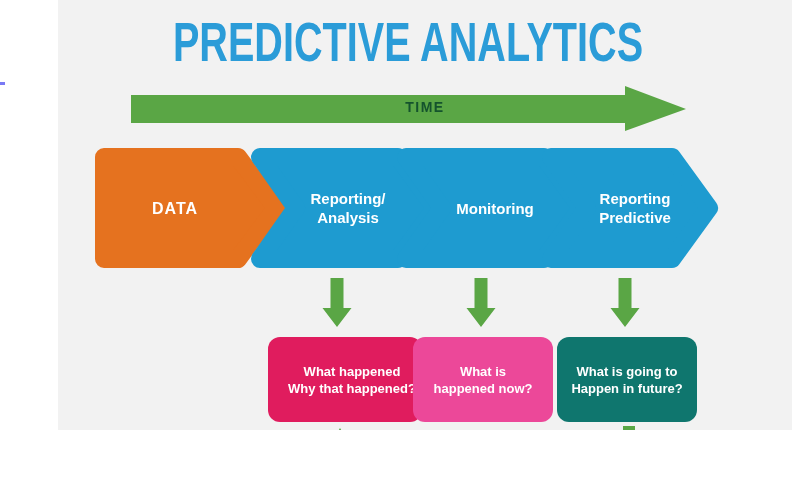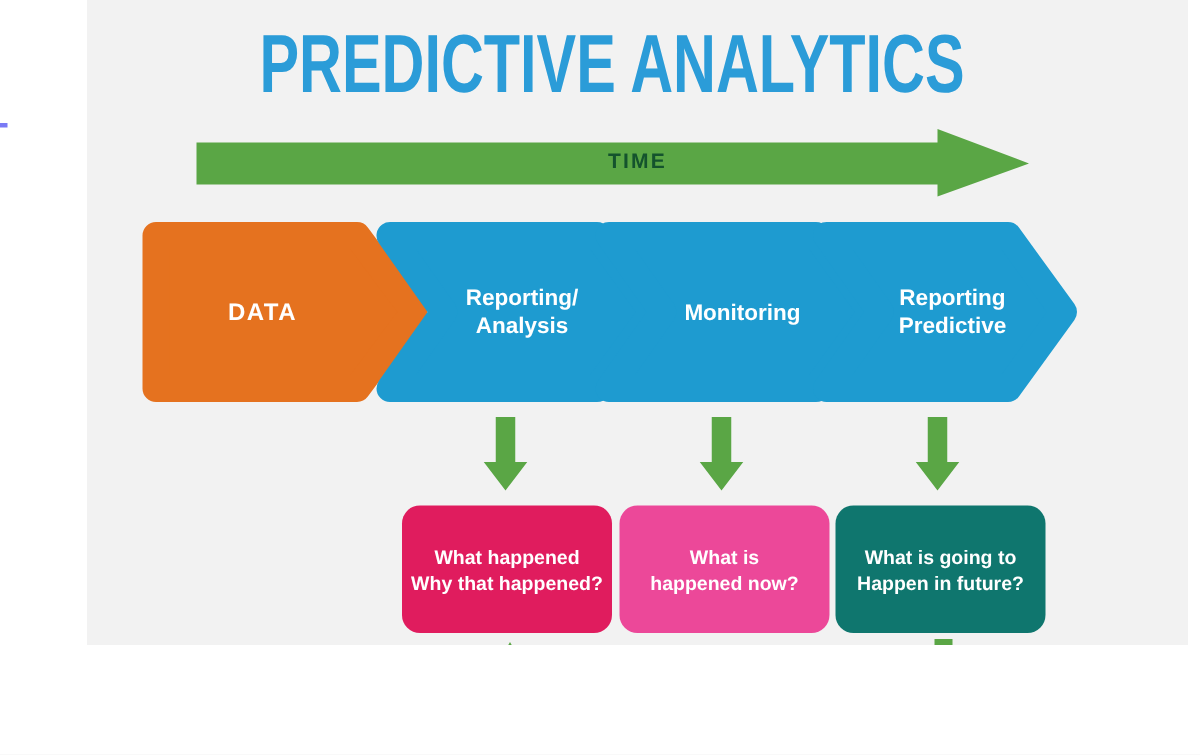--- a/index.html
+++ b/index.html
@@ -153,21 +153,21 @@
   <div class="stage-label" style="left:288px; width:120px;">
     <span class="line">Reporting/</span>
     <span class="line">Analysis</span>
   </div>
 
   <div class="stage-label" style="left:572px; width:126px;">
     <span class="line">Reporting</span>
     <span class="line">Predictive</span>
   </div>
 
-  <div class="qbox" style="left: 268px; background: rgb(224, 28, 94);">
+  <div class="qbox" style="left: 268px; background: rgb(224, 28, 94); padding-left: 14px;">
     <span class="line">What happened</span>
     <span class="line">Why that happened?</span>
   </div>
 
   <div class="qbox" style="left: 413px; background: #ec4899;">
     <span class="line">What is</span>
     <span class="line">happened now?</span>
   </div>
 
   <div class="qbox" style="left: 557px; background: #0f766e; text-align: center;">

